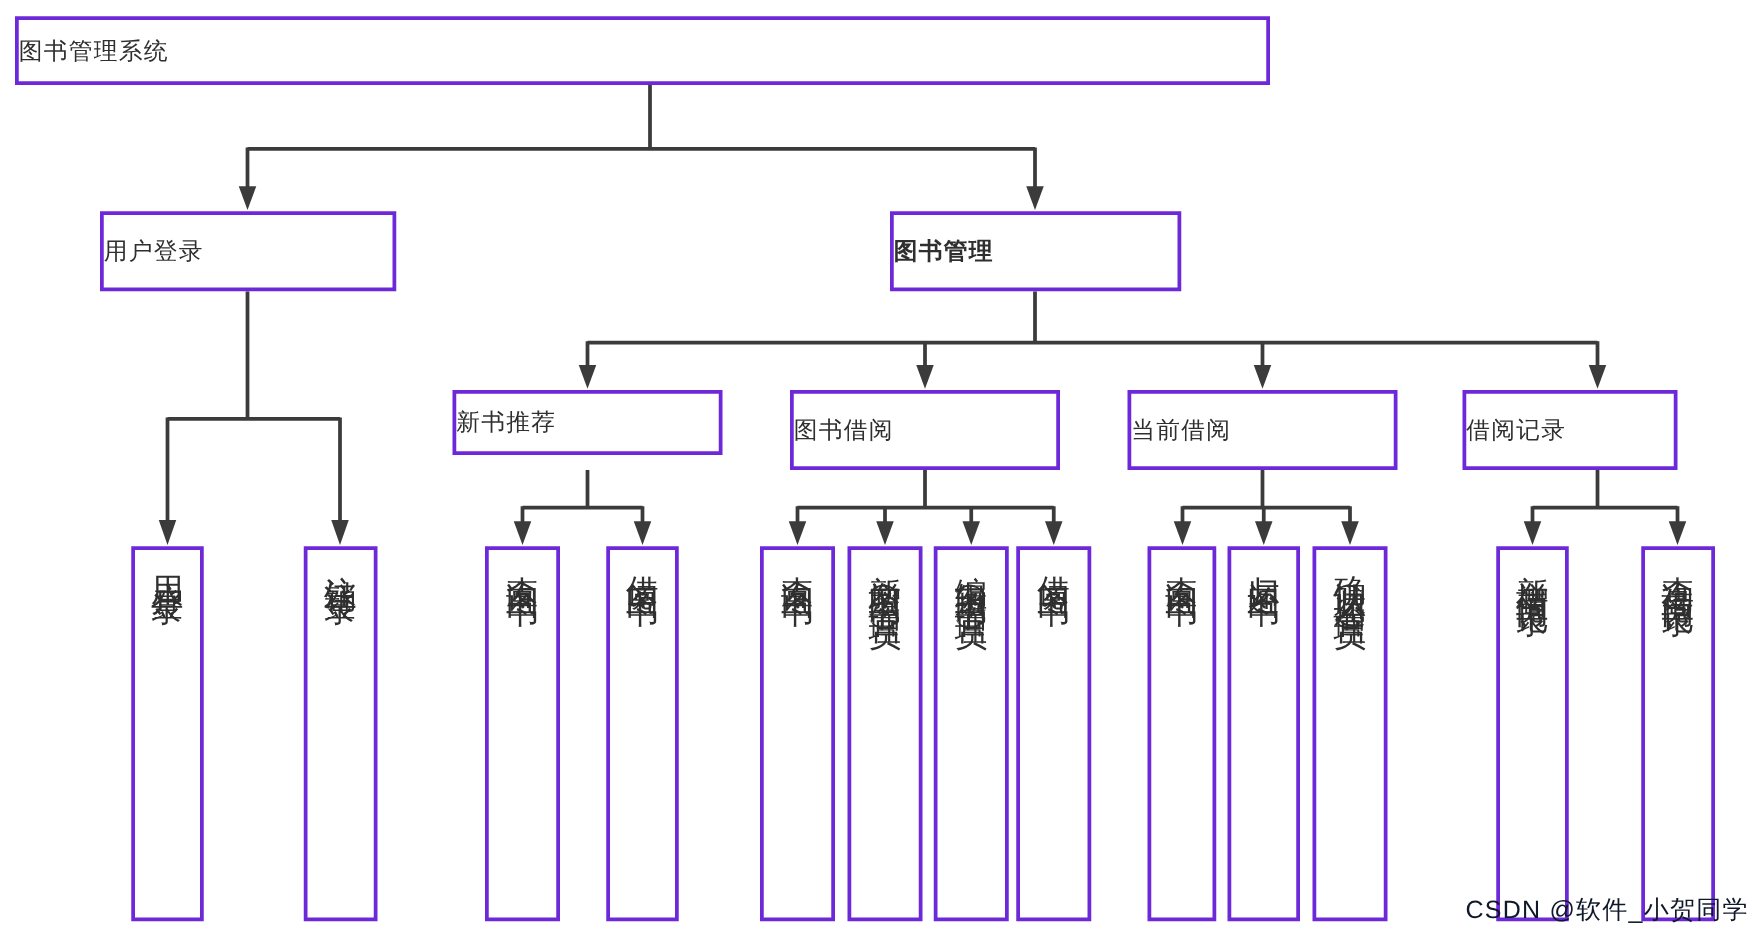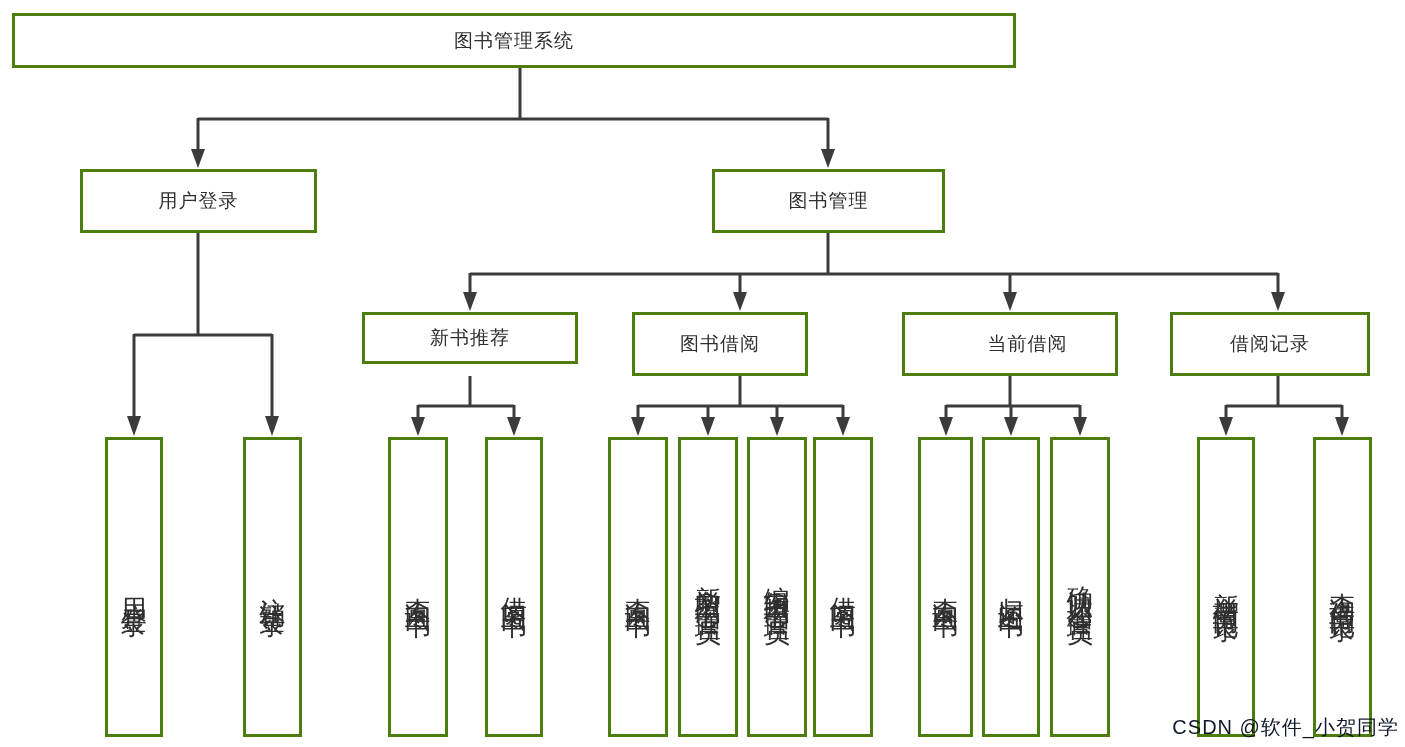--- a/index.html
+++ b/index.html
@@ -3,22 +3,22 @@
 <meta charset="utf-8">
 <style>
   html,body{margin:0;padding:0;background:#ffffff;}
   .canvas{
     position:relative;width:1405px;height:747px;background:#ffffff;
     font-family:"Liberation Sans","DejaVu Sans",sans-serif;
     overflow:hidden;
   }
   .box{
     position:absolute;box-sizing:border-box;
-    border:3px solid #4d7c0f;background:#ffffff;
-    display:flex;align-items:center;justify-content:center;
+    border:3px solid #6d28d9;background:#ffffff;
+    display:flex;align-items:center;justify-content:flex-start;
     color:#2f2f2f;z-index:2;
   }
   .h-box{font-size:19px;letter-spacing:1px;white-space:nowrap;}
   .v-box{
     writing-mode:vertical-rl;
     font-size:26px;letter-spacing:5px;line-height:1.1;
   }
   .connectors{position:absolute;left:0;top:0;z-index:1;}
   .connectors line{stroke:#3b3b3b;stroke-width:3;}
   .connectors polygon{fill:#3b3b3b;stroke:none;}
@@ -108,34 +108,34 @@
     </g>
   </svg>
 
   <div class="box h-box" style="left:12px;top:13px;width:1004px;height:55px;">
     <span>图书管理系统</span>
   </div>
 
   <div class="box h-box" style="left:80px;top:169px;width:237px;height:64px;">
     <span>用户登录</span>
   </div>
-  <div class="box h-box" style="left:712px;top:169px;width:233px;height:64px;">
+  <div class="box h-box" style="left:712px;top:169px;width:233px;height:64px;font-weight:bold;">
     <span>图书管理</span>
   </div>
 
   <div class="box h-box" style="left:362px;top:312px;width:216px;height:52px;">
     <span>新书推荐</span>
   </div>
-  <div class="box h-box" style="left:632px;top:312px;width:176px;height:64px;">
+  <div class="box h-box" style="left:632px;top:312px;width:216px;height:64px;">
     <span>图书借阅</span>
   </div>
-  <div class="box h-box" style="left:902px;top:312px;width:216px;height:64px;padding-left:35px;">
+  <div class="box h-box" style="left:902px;top:312px;width:216px;height:64px;">
     <span>当前借阅</span>
   </div>
-  <div class="box h-box" style="left:1170px;top:312px;width:200px;height:64px;">
+  <div class="box h-box" style="left:1170px;top:312px;width:172px;height:64px;">
     <span>借阅记录</span>
   </div>
 
   <div class="box v-box" style="left:105px;top:437px;width:58px;height:300px;">
     <span>用户登录</span>
   </div>
   <div class="box v-box" style="left:243px;top:437px;width:59px;height:300px;">
     <span>注销登录</span>
   </div>
 

